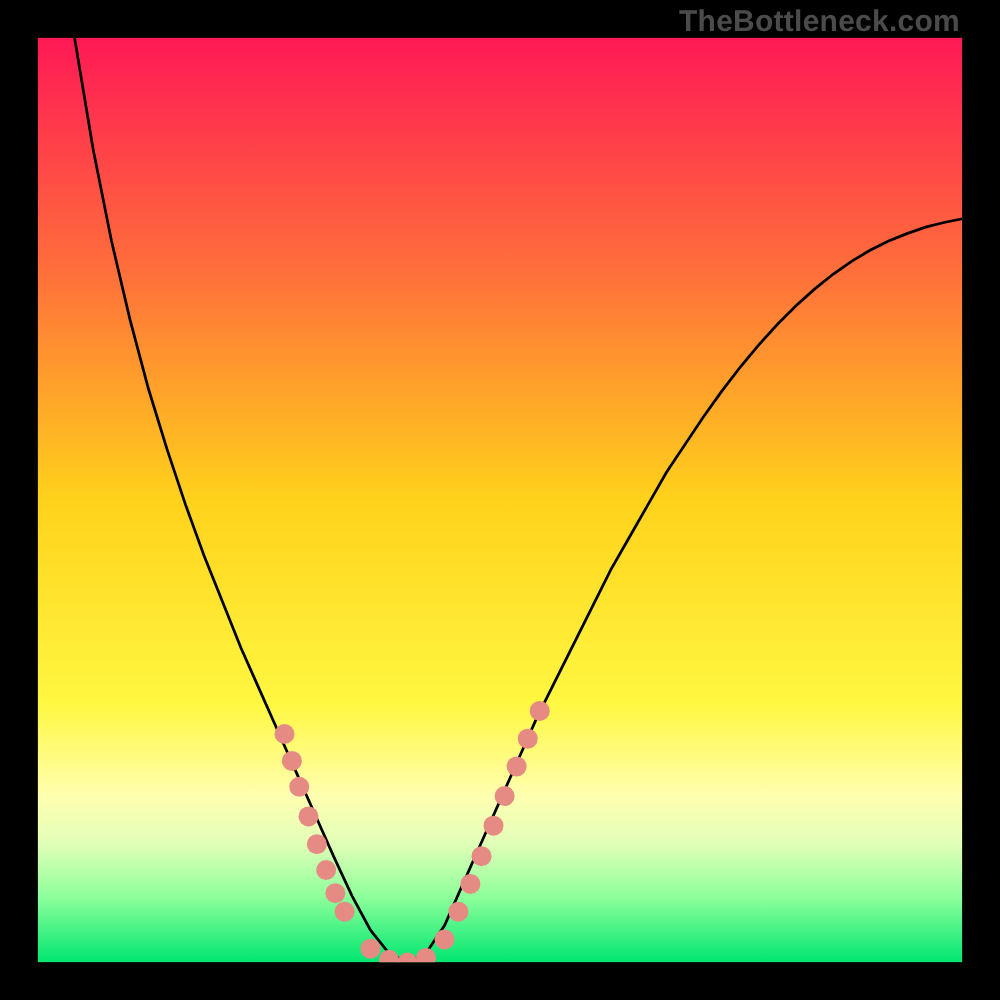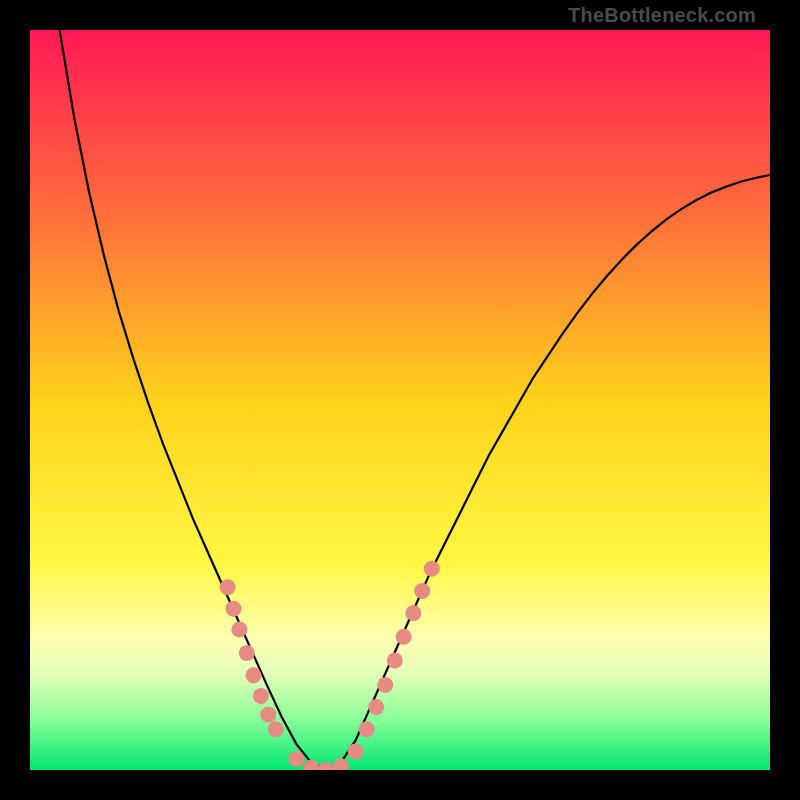--- a/index.html
+++ b/index.html
@@ -24,23 +24,23 @@
     overflow: hidden;
   }
   .gradient {
     position: absolute;
     left: 0; top: 0;
     width: 100%; height: 100%;
   }
   .watermark {
     position: absolute;
     top: 4px;
-    right: 44px;
+    right: 32px;
     color: #4b4b4b;
-    font-size: 20px;
+    font-size: 24px;
     letter-spacing: 0.2px;
     font-weight: 600;
   }
   svg.curve {
     position: absolute;
     left: 0; top: 0;
     width: 740px; height: 740px;
   }
 </style>
 </head>

